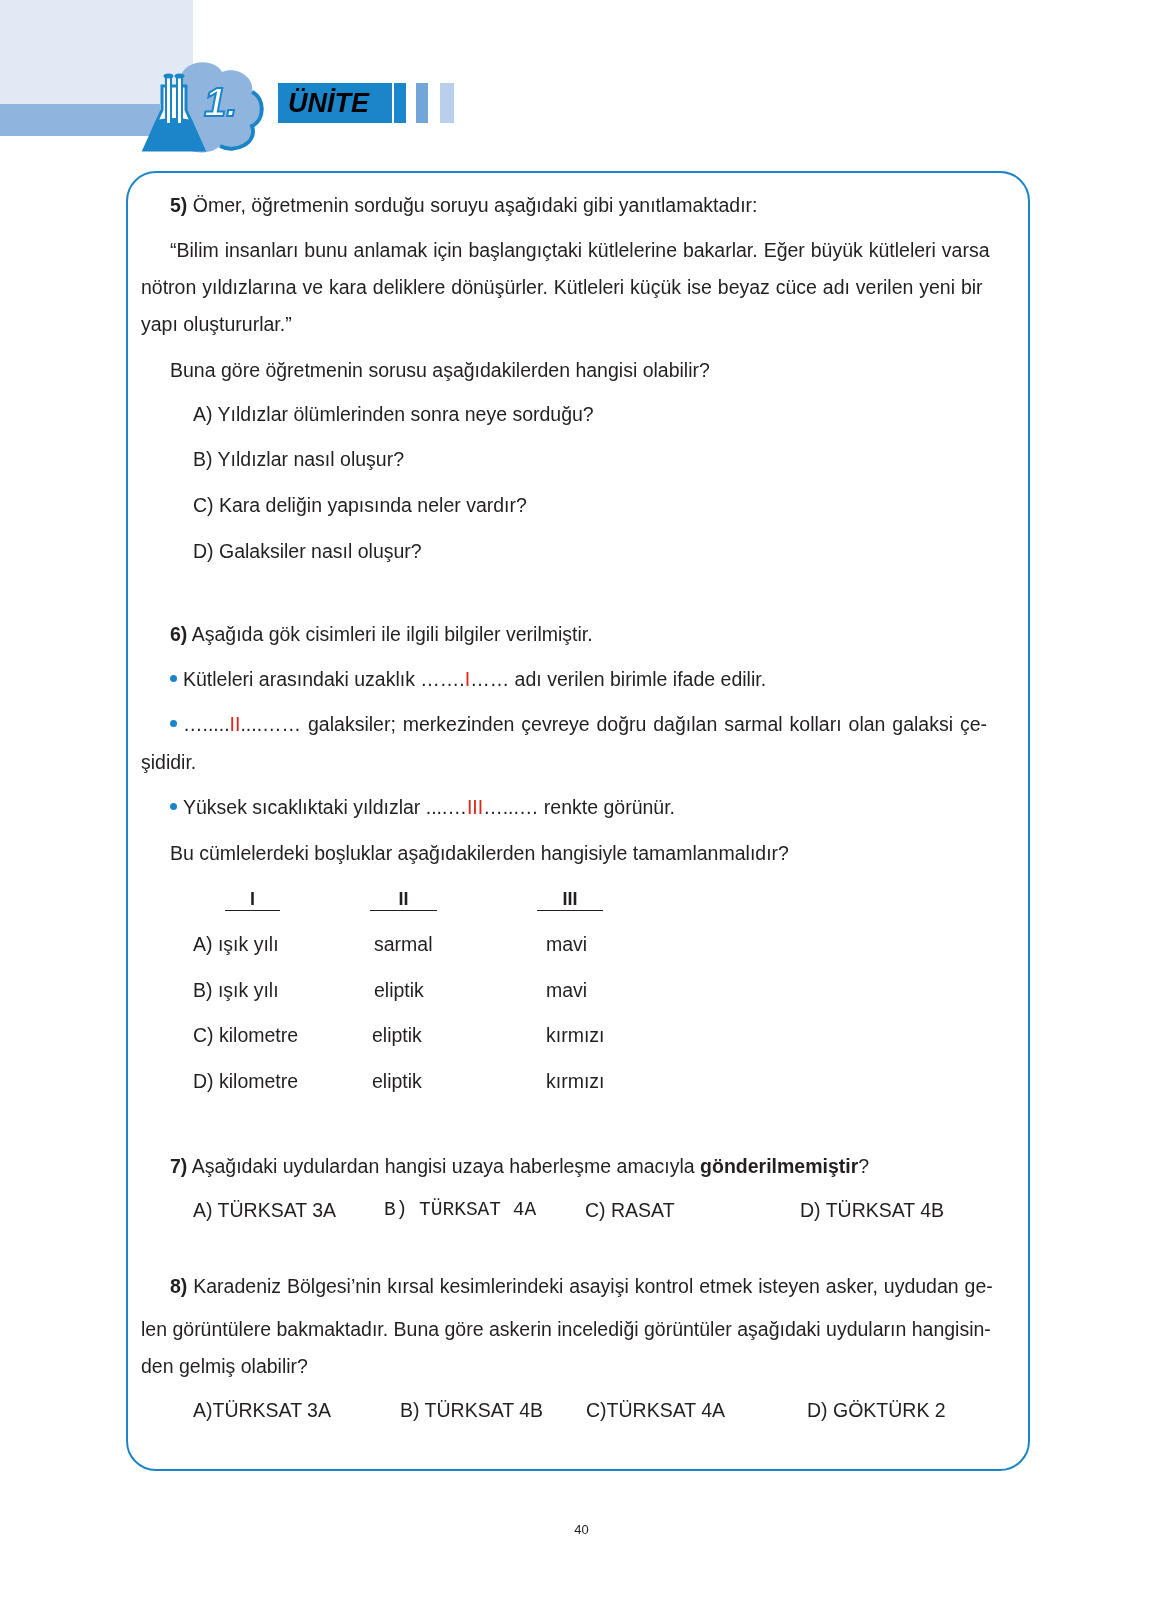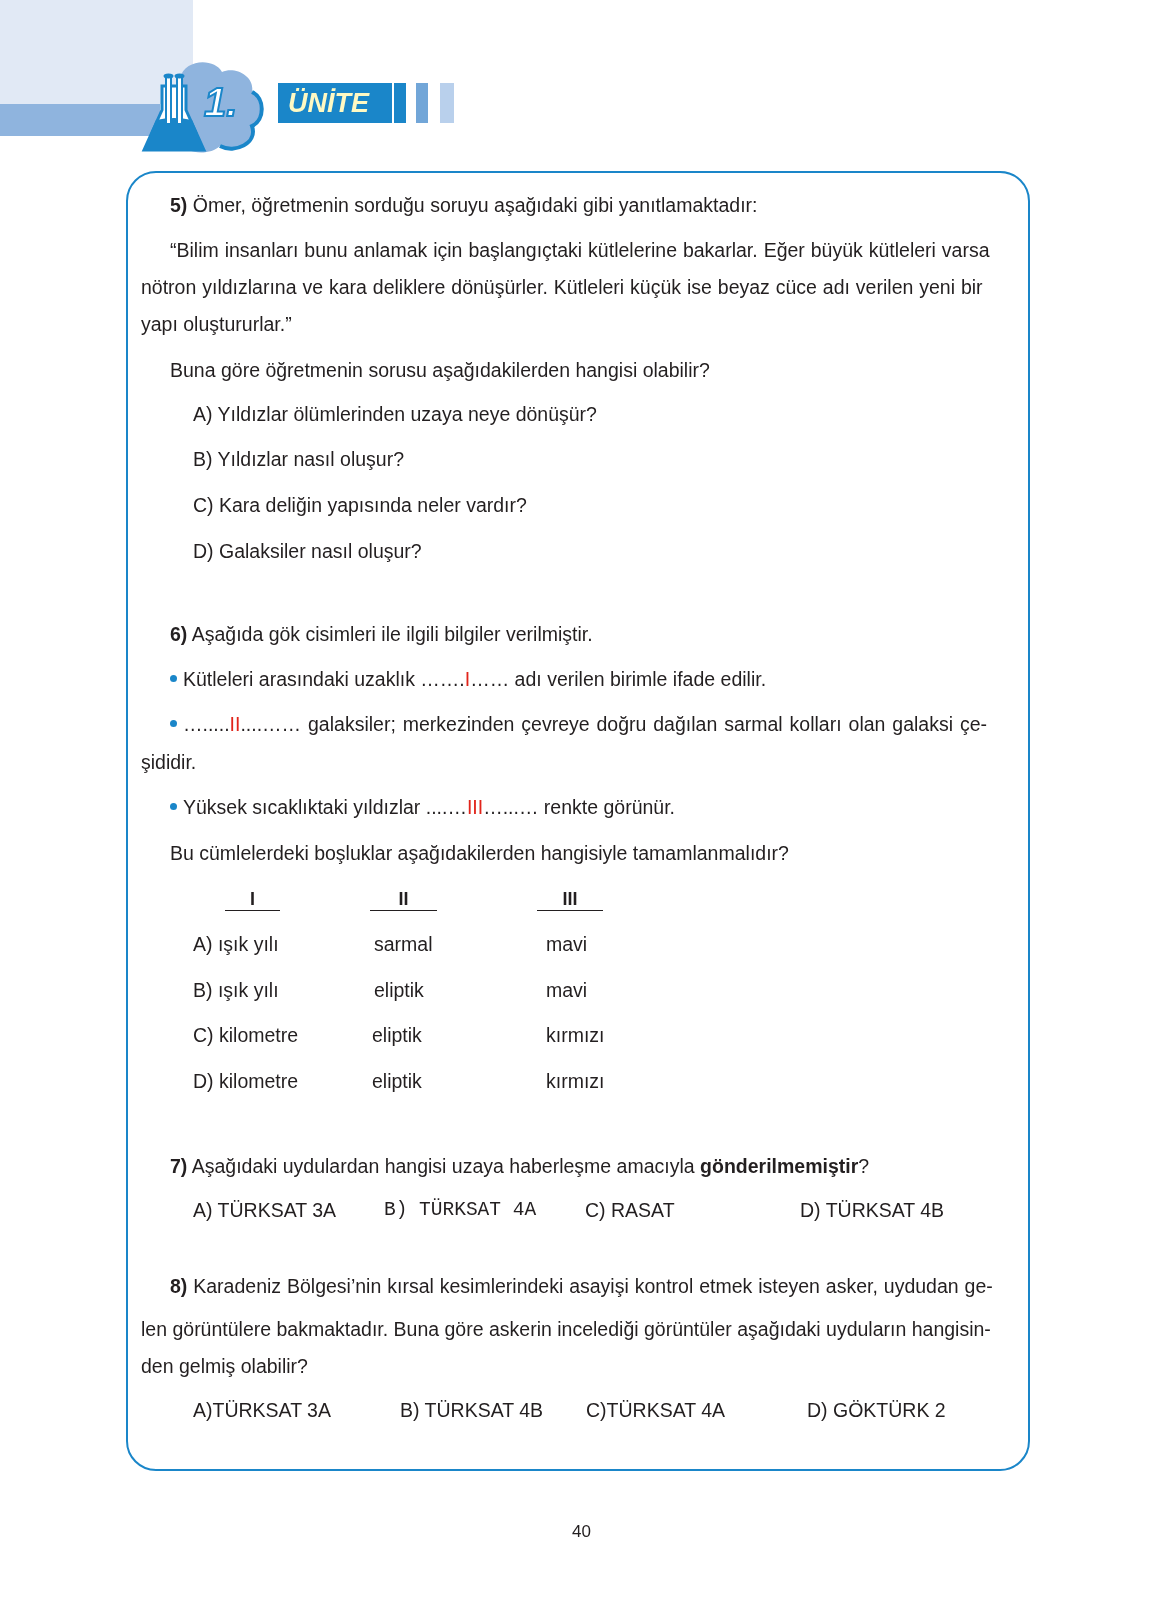--- a/index.html
+++ b/index.html
@@ -10,30 +10,30 @@
   .bold { font-weight: bold; }
   .red { color: #e1251b; }
   .dot { display: inline-block; width: 7px; height: 7px; border-radius: 50%; background: #1a86c9;
          vertical-align: middle; margin-right: 6px; position: relative; top: -2px; }
 
   
   .hdr-pale { position: absolute; left: 0; top: 0; width: 193px; height: 104px; background: #e1e9f5; }
   .hdr-band { position: absolute; left: 0; top: 104px; width: 160px; height: 32px; background: #8fb4de; }
   .hdr-flask { position: absolute; left: 140px; top: 58px; width: 140px; height: 100px; }
   .hdr-title { position: absolute; left: 278px; top: 83px; width: 114px; height: 40px; background: #1a86c9;
-               color: #fef9c3; font-weight: bold; font-style: italic; font-size: 27px; line-height: 40px; padding-left: 10px; box-sizing: border-box; }
+               color: #000000; font-weight: bold; font-style: italic; font-size: 27px; line-height: 40px; padding-left: 10px; box-sizing: border-box; }
   .hdr-bar { position: absolute; top: 83px; height: 40px; }
 
   
   .qbox { position: absolute; left: 126px; top: 171px; width: 904px; height: 1300px;
           border: 2.5px solid #1a86c9; border-radius: 30px; box-sizing: border-box; }
 
   .col-head { position: absolute; font-weight: bold; font-size: 18px; text-align: center;
               border-bottom: 1.5px solid #231f20; line-height: 22px; }
-  .pagenum { position: absolute; left: 0; width: 1163px; top: 1522px; text-align: center; font-size: 17px; }
+  .pagenum { position: absolute; left: 0; width: 1163px; top: 1522px; text-align: center; font-size: 13px; }
 </style>
 </head>
 <body>
 
 <div class="hdr-pale"></div>
 <div class="hdr-band"></div>
 
 <svg class="hdr-flask" viewBox="0 0 140 100">
 
   <path d="M40 20 C45 0, 75 0, 82 14 C95 8, 115 18, 112 34 C125 40, 125 62, 112 68 C118 85, 95 96, 80 88 C70 98, 45 96, 40 85 Z" fill="#8fb4de"></path>
@@ -58,21 +58,21 @@
 <div class="qbox"></div>
 
 <div class="abs t" style="left:170px; top:193px;">
   <span class="bold">5)</span>
   <span>Ömer, öğretmenin sorduğu soruyu aşağıdaki gibi yanıtlamaktadır:</span>
 </div>
 <div class="abs t" style="left:170px; top:238px; word-spacing:0.5px;">“Bilim insanları bunu anlamak için başlangıçtaki kütlelerine bakarlar. Eğer büyük kütleleri varsa</div>
 <div class="abs t" style="left:141px; top:275px; word-spacing:0.5px;">nötron yıldızlarına ve kara deliklere dönüşürler. Kütleleri küçük ise beyaz cüce adı verilen yeni bir</div>
 <div class="abs t" style="left:141px; top:312px;">yapı oluştururlar.”</div>
 <div class="abs t" style="left:170px; top:358px;">Buna göre öğretmenin sorusu aşağıdakilerden hangisi olabilir?</div>
-<div class="abs t" style="left:193px; top:402px;">A) Yıldızlar ölümlerinden uzaya neye dönüşür?</div>
+<div class="abs t" style="left:193px; top:402px;">A) Yıldızlar ölümlerinden sonra neye sorduğu?</div>
 <div class="abs t" style="left:193px; top:447px;">B) Yıldızlar nasıl oluşur?</div>
 <div class="abs t" style="left:193px; top:493px;">C) Kara deliğin yapısında neler vardır?</div>
 <div class="abs t" style="left:193px; top:539px;">D) Galaksiler nasıl oluşur?</div>
 
 <div class="abs t" style="left:170px; top:622px;">
   <span class="bold">6)</span>
   <span>Aşağıda gök cisimleri ile ilgili bilgiler verilmiştir.</span>
 </div>
 <div class="abs t" style="left:170px; top:667px;">
   <span class="dot"></span><span>Kütleleri arasındaki uzaklık …….</span><span class="red">I</span><span>…… adı verilen birimle ifade edilir.</span>

